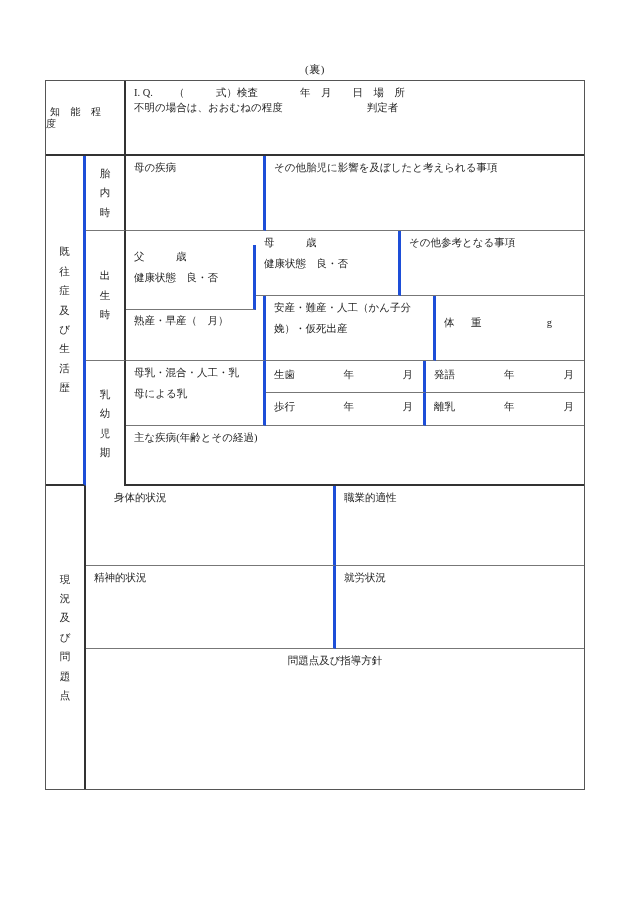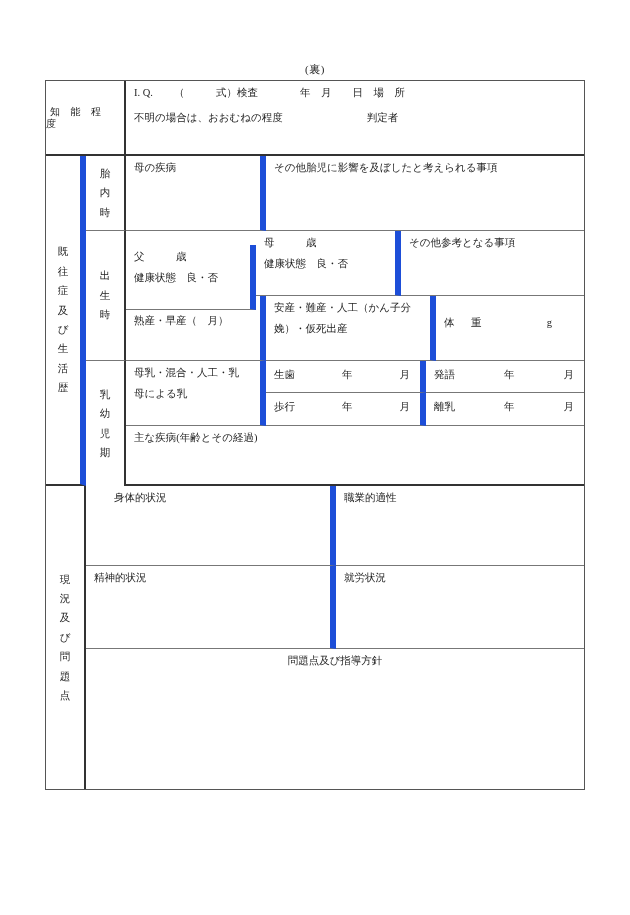--- a/index.html
+++ b/index.html
@@ -47,21 +47,21 @@
 
   .cell {
     position: absolute;
     box-sizing: border-box;
     font-size: 10.5px;
     line-height: 1.15;
     color: #1f1f1f;
     overflow: hidden;
   }
   .bb  { border-bottom: 1px solid #777; }
-  .br  { border-right: 6px solid #1d4ed8; font-family: Liberation Serif, serif; }
+  .br  { border-right: 3px solid #1d4ed8; font-family: Liberation Serif, serif; }
   .bb-thick { border-bottom: 2px solid #333; }
   .br-thick { border-right: 2px solid #333; }
 
   .pad {
     padding: 6px 8px 0 8px;
   }
 
   
   .vlabel {
     display: flex;
@@ -83,21 +83,21 @@
     height: 100%;
     font-size: 10px;
     letter-spacing: 4px;
     text-indent: 4px;
     color: #1f1f1f;
   }
 
   .line {
     white-space: pre;
   }
-  .line + .line { margin-top: 13px; }
+  .line + .line { margin-top: 3px; }
 
   .tight + .tight { margin-top: 9px; }
 
   .fieldrow {
     white-space: pre;
   }
 </style>
 </head>
 <body>
 

